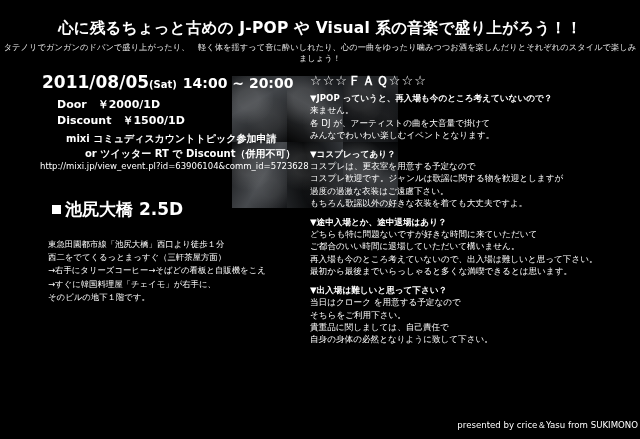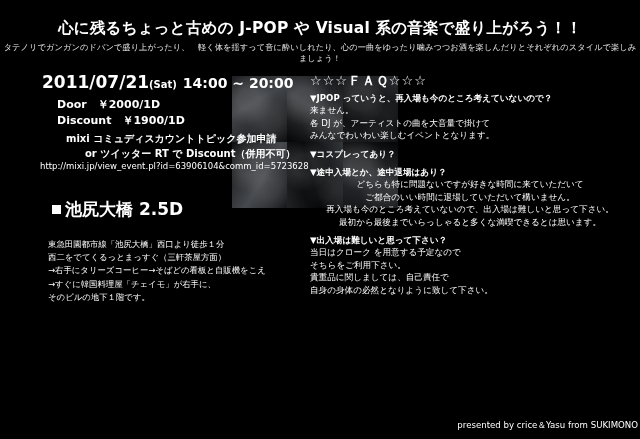--- a/index.html
+++ b/index.html
@@ -102,47 +102,51 @@
   <div class="photos">
     <div class="photo p1"></div>
     <div class="photo p2"></div>
     <div class="photo p3"></div>
     <div class="photo p4"></div>
     <div class="photo p5"></div>
     <div class="photo p6"></div>
   </div>
 
   <div class="date-line">
-    <span>2011/07/21</span><span class="sun">(Sat)</span>&nbsp;<span class="time">14:00 ~ 20:00</span>
+    <span>2011/08/05</span><span class="sun">(Sat)</span>&nbsp;<span class="time">14:00 ~ 20:00</span>
   </div>
 
   <div class="door">Door　￥2000/1D</div>
-  <div class="disc">Discount　￥1900/1D</div>
+  <div class="disc">Discount　￥1500/1D</div>
   <div class="mixi1">mixi コミュディスカウントトピック参加申請</div>
   <div class="mixi2">or ツイッター RT で Discount（併用不可）</div>
   <div class="mixiurl">http://mixi.jp/view_event.pl?id=63906104&amp;comm_id=5723628</div>
 
   <div class="venue">
     <span class="sq"></span><span>池尻大橋 2.5D</span>
   </div>
   <div class="access" style="white-space:pre;">東急田園都市線「池尻大橋」西口より徒歩１分
 西二をでてくるっとまっすぐ（三軒茶屋方面）
 →右手にタリーズコーヒー→そばどの看板と自販機をこえ
 →すぐに韓国料理屋「チェイモ」が右手に、
 そのビルの地下１階です。</div>
 
   <div class="faq-title">☆☆☆ＦＡＱ☆☆☆</div>
   <div class="faq">
     <div class="q">▼JPOP っていうと、再入場も今のところ考えていないので？</div>
     <div class="a" style="white-space:pre-line;">来ません。
 各 DJ が、アーティストの曲を大音量で掛けて
 みんなでわいわい楽しむイベントとなります。</div>
     <div class="q">▼コスプレってあり？</div>
+    <div class="a" style="white-space:pre-line;">コスプレは、更衣室を用意する予定なので
+コスプレ歓迎です。ジャンルは歌謡に関する物を歓迎としますが
+過度の過激な衣装はご遠慮下さい。
+もちろん歌謡以外の好きな衣装を着ても大丈夫ですよ。</div>
     <div class="q">▼途中入場とか、途中退場はあり？</div>
-    <div class="a" style="white-space:pre-line;text-align:center;">どちらも特に問題ないですが好きな時間に来ていただいて
+    <div class="a" style="white-space:pre-line;">どちらも特に問題ないですが好きな時間に来ていただいて
 ご都合のいい時間に退場していただいて構いません。
 再入場も今のところ考えていないので、出入場は難しいと思って下さい。
 最初から最後までいらっしゃると多くな満喫できるとは思います。</div>
     <div class="q">▼出入場は難しいと思って下さい？</div>
     <div class="a" style="white-space:pre-line;">当日はクローク を用意する予定なので
 そちらをご利用下さい。
 貴重品に関しましては、自己責任で
 自身の身体の必然となりように致して下さい。</div>
   </div>
 

